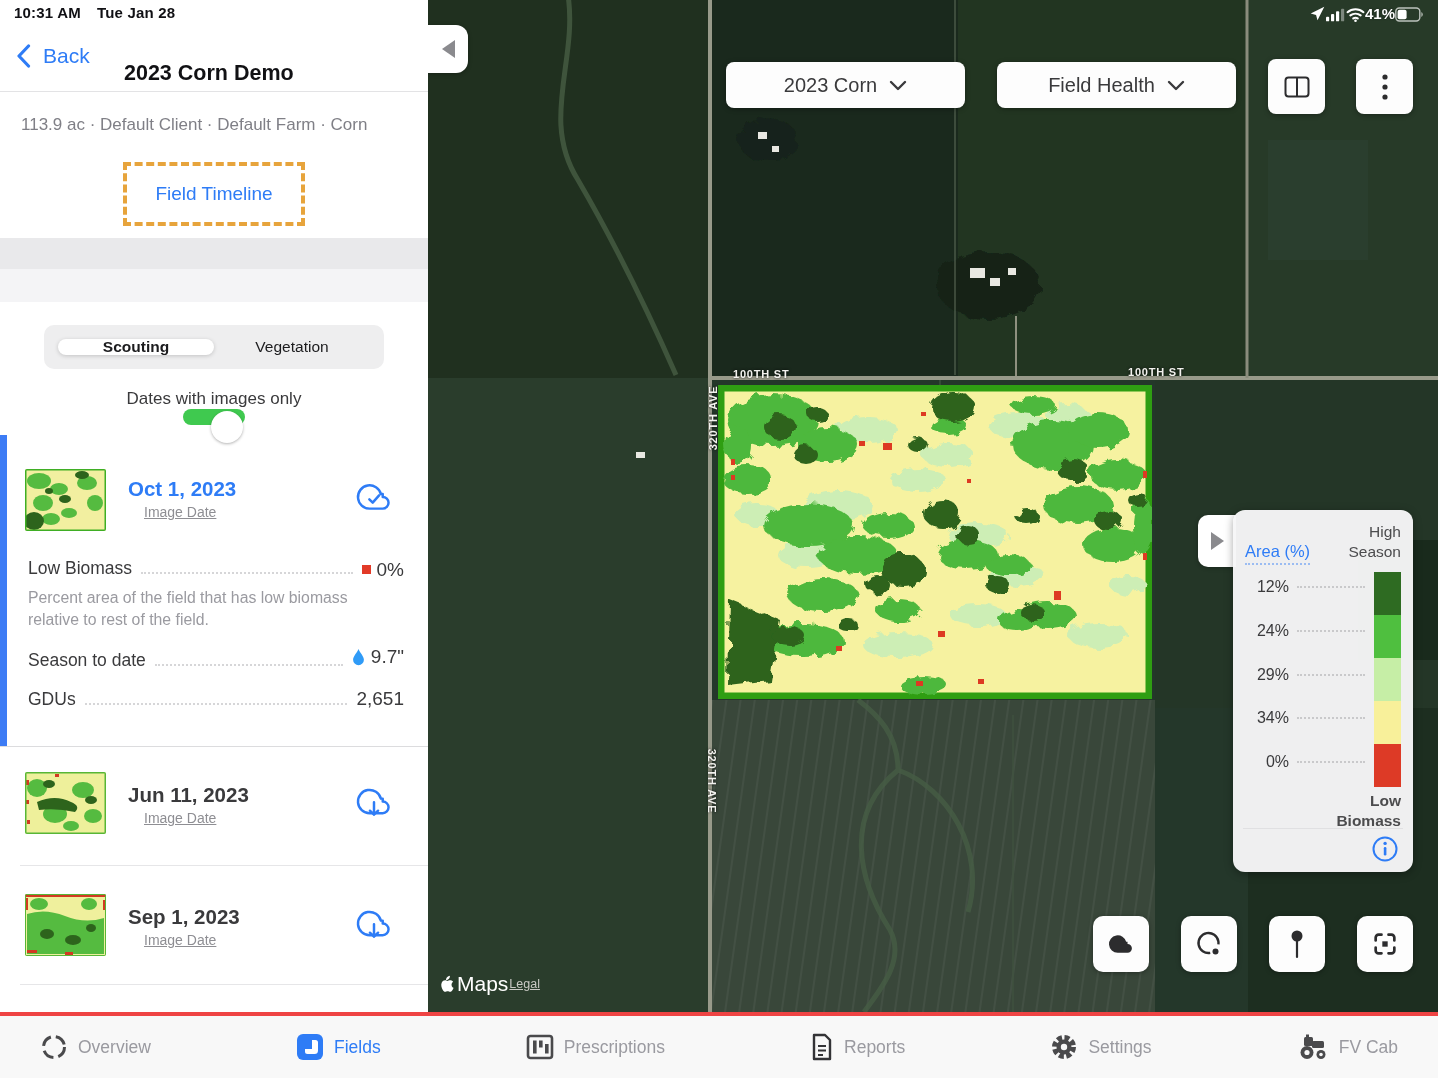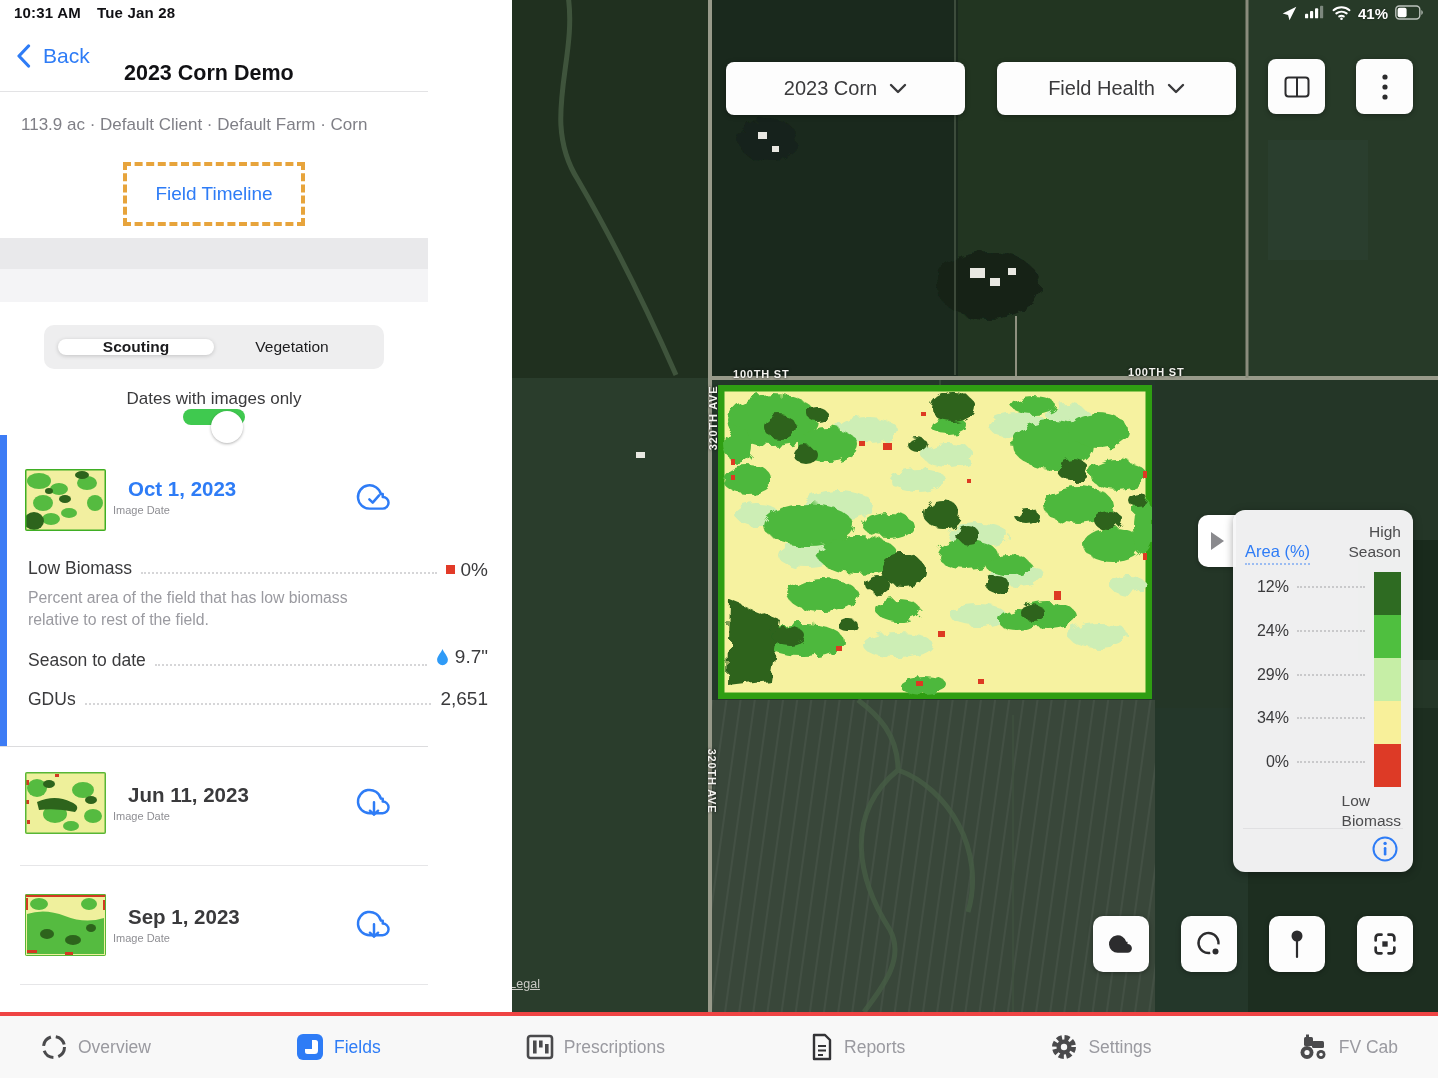--- a/index.html
+++ b/index.html
@@ -1,21 +1,21 @@
 <!DOCTYPE html>
 <html><head>
 <meta charset="utf-8">
 <style>
   * { margin:0; padding:0; box-sizing:border-box; }
   html,body { width:1438px; height:1078px; }
   body { font-family:"Liberation Sans","DejaVu Sans",sans-serif; background:#000; overflow:hidden; }
   .screen { position:relative; width:1438px; height:1078px; background:#fff; overflow:hidden; }
 
   
-  .sidebar { position:absolute; left:0; top:0; width:512px; height:1012px; background:#fff; z-index:5; }
+  .sidebar { position:absolute; left:0; top:0; width:428px; height:1012px; background:#fff; z-index:5; }
   .statusrow { position:absolute; left:14px; top:4px; font-size:15px; font-weight:700; color:#101014; letter-spacing:.2px; }
   .statusrow span + span { margin-left:16px; }
   .hdr-back { position:absolute; left:16px; top:44px; display:flex; align-items:center; gap:12px; color:#2e7cf6; font-size:21px; cursor:pointer; background:none; border:none; }
   .page-title { position:absolute; left:124px; top:45px; font-size:21.5px; font-weight:700; color:#111114;margin-top:16px; }
   .hdr-divider { position:absolute; left:0; top:91px; width:428px; height:1px; background:#e3e3e5; }
   .field-meta { position:absolute; left:21px; top:114px; width:390px; font-size:17px; line-height:1.32; color:#7f7f86; }
   .timeline-btn { position:absolute; left:123px; top:162px; width:182px; height:64px; background:transparent; border:4px dashed #e7a43c; color:#2e7cf6; font-size:19px; font-family:inherit; display:flex; align-items:center; justify-content:center; cursor:pointer; }
   .band1 { position:absolute; left:0; top:238px; width:428px; height:31px; background:#e9e9eb; }
   .band2 { position:absolute; left:0; top:269px; width:428px; height:33px; background:#f4f4f6; }
 
@@ -25,54 +25,54 @@
 
   .toggle-row { position:absolute; left:42px; top:389px; width:344px; height:36px; display:flex; align-items:center; justify-content:space-between;flex-direction:column; }
   .toggle-label { font-size:17px; color:#3a3a3c; }
   .toggle { width:62px; height:36px; border-radius:18px; background:#3fc94f; position:relative; cursor:pointer; }
   .toggle .knob { position:absolute; top:2px; right:2px; width:32px; height:32px; border-radius:50%; background:#fff; box-shadow:0 1px 3px rgba(0,0,0,.3); }
 
   .sel-bar { position:absolute; left:0; top:435px; width:7px; height:311px; background:#3d7cf5; }
   .thumb { position:absolute; left:25px; width:81px; height:62px; border-radius:2px; overflow:hidden; }
   .entry-date { position:absolute; left:128px; font-size:20.5px; font-weight:600; color:#3a3a3c; }
   .entry-date.blue { color:#2e7cf6; }
-  .entry-sub { position:absolute; left:113px; font-size:11px; color:#8e8e93; }
+  .entry-sub { position:absolute; left:144px; font-size:14px; color:#8e8e93;text-decoration:underline; }
   .cloud-btn { position:absolute; left:353px; width:42px; height:34px; background:none; border:none; cursor:pointer; }
 
   .statrow { position:absolute; left:28px; right:24px; display:flex; align-items:baseline; }
   .stat-label { font-size:17.5px; color:#3a3a3c; white-space:nowrap; }
   .leader { flex:1; border-bottom:2px dotted #d6d6d8; margin:0 9px 5px 9px; }
   .stat-value { font-size:19px; color:#3a3a3c; white-space:nowrap; display:flex; align-items:center; gap:6px; }
   .red-dot { width:9px; height:9px; background:#e23a28; display:inline-block; }
   .stat-desc { position:absolute; left:28px; width:320px; font-size:15.8px; line-height:1.42; color:#9a9aa0; }
   .hr-full { position:absolute; left:0; width:428px; height:1px; background:#dcdcde; }
   .hr-inset { position:absolute; left:20px; width:408px; height:1px; background:#e6e6e8; }
 
   
   .map { position:absolute; left:428px; top:0; width:1010px; height:1012px; background:#22341f; overflow:hidden; }
   .map svg.mapbg { position:absolute; left:0; top:0; }
   .road-label { position:absolute; color:#f2f2ee; font-size:11px; font-weight:700; letter-spacing:.8px; text-shadow:0 0 3px rgba(0,0,0,.9); white-space:nowrap; }
   .collapse-tab { position:absolute; left:0; top:25px; width:40px; height:48px; background:#fff; border-radius:0 12px 12px 0; display:flex; align-items:center; justify-content:center; box-shadow:0 1px 4px rgba(0,0,0,.3); cursor:pointer; border:none; }
   .tri-left { width:0; height:0; border-top:9px solid transparent; border-bottom:9px solid transparent; border-right:13px solid #8a8a8e; }
   .tri-right { width:0; height:0; border-top:9px solid transparent; border-bottom:9px solid transparent; border-left:13px solid #8a8a8e; }
 
   .map-btn { position:absolute; background:#fdfdfd; border:none; border-radius:8px; box-shadow:0 1px 5px rgba(0,0,0,.35); display:flex; align-items:center; justify-content:center; gap:12px; font-size:20px; color:#3a3a3c; font-family:inherit; cursor:pointer; }
-  .dd-btn { width:239px; height:53px; top:62px; }
+  .dd-btn { width:239px; height:46px; top:62px; }
   .sq-btn { width:57px; height:55px; top:59px; }
   .ctrl-btn { width:56px; height:56px; top:916px; border-radius:10px; }
 
-  .statusicons { position:absolute; right:14px; top:5px; display:flex; align-items:flex-start; gap:7px; }
+  .statusicons { position:absolute; right:14px; top:5px; display:flex; align-items:flex-end; }
   .statusicons .pct { color:#fff; font-size:15px; font-weight:600; text-shadow:0 0 2px rgba(0,0,0,.6); }
 
   
   .legend-tab { position:absolute; left:770px; top:515px; width:38px; height:52px; background:#fff; border-radius:10px 0 0 10px; display:flex; align-items:center; justify-content:center; border:none; cursor:pointer; box-shadow:0 1px 4px rgba(0,0,0,.3); }
   .legend { position:absolute; left:805px; top:510px; width:180px; height:362px; background:rgba(246,246,247,.97); border-radius:12px; box-shadow:0 2px 8px rgba(0,0,0,.35); }
   .legend-title { position:absolute; left:12px; top:32px; color:#2e7cf6; font-size:16.5px; border-bottom:2px dotted #9bbcf2; padding-bottom:2px; }
   .legend-high { position:absolute; right:12px; top:12px; text-align:right; font-size:15.5px; color:#4c4c4e; line-height:1.28; white-space:pre-line; }
-  .legend-low { position:absolute; right:12px; top:281px; text-align:left; font-size:15.5px; color:#4c4c4e; line-height:1.28; white-space:pre-line; }
+  .legend-low { position:absolute; right:12px; top:281px; text-align:right; font-size:15.5px; color:#4c4c4e; line-height:1.28; white-space:pre-line;font-weight:bold; }
   .colorbar { position:absolute; left:141px; top:62px; width:27px; height:215px; display:flex; flex-direction:column; }
   .colorbar div { flex:1; }
   .lrow { position:absolute; left:12px; width:120px; display:flex; align-items:center; }
   .lrow .pct { width:44px; text-align:right; font-size:16px; color:#3a3a3c; }
   .lrow .leader { border-bottom:2px dotted #c9c9cb; margin:0 0 0 8px; }
   .legend-hr { position:absolute; left:10px; right:10px; top:318px; height:1px; background:#e0e0e2; }
   .legend-info { position:absolute; right:14px; top:326px; width:28px; height:28px; background:none; border:none; cursor:pointer; }
 
   .attribution { position:absolute; left:9px; top:972px; display:flex; align-items:center; gap:1px; }
   .attribution .brand { color:#fff; font-size:21px; display:flex; align-items:center; gap:3px; }

